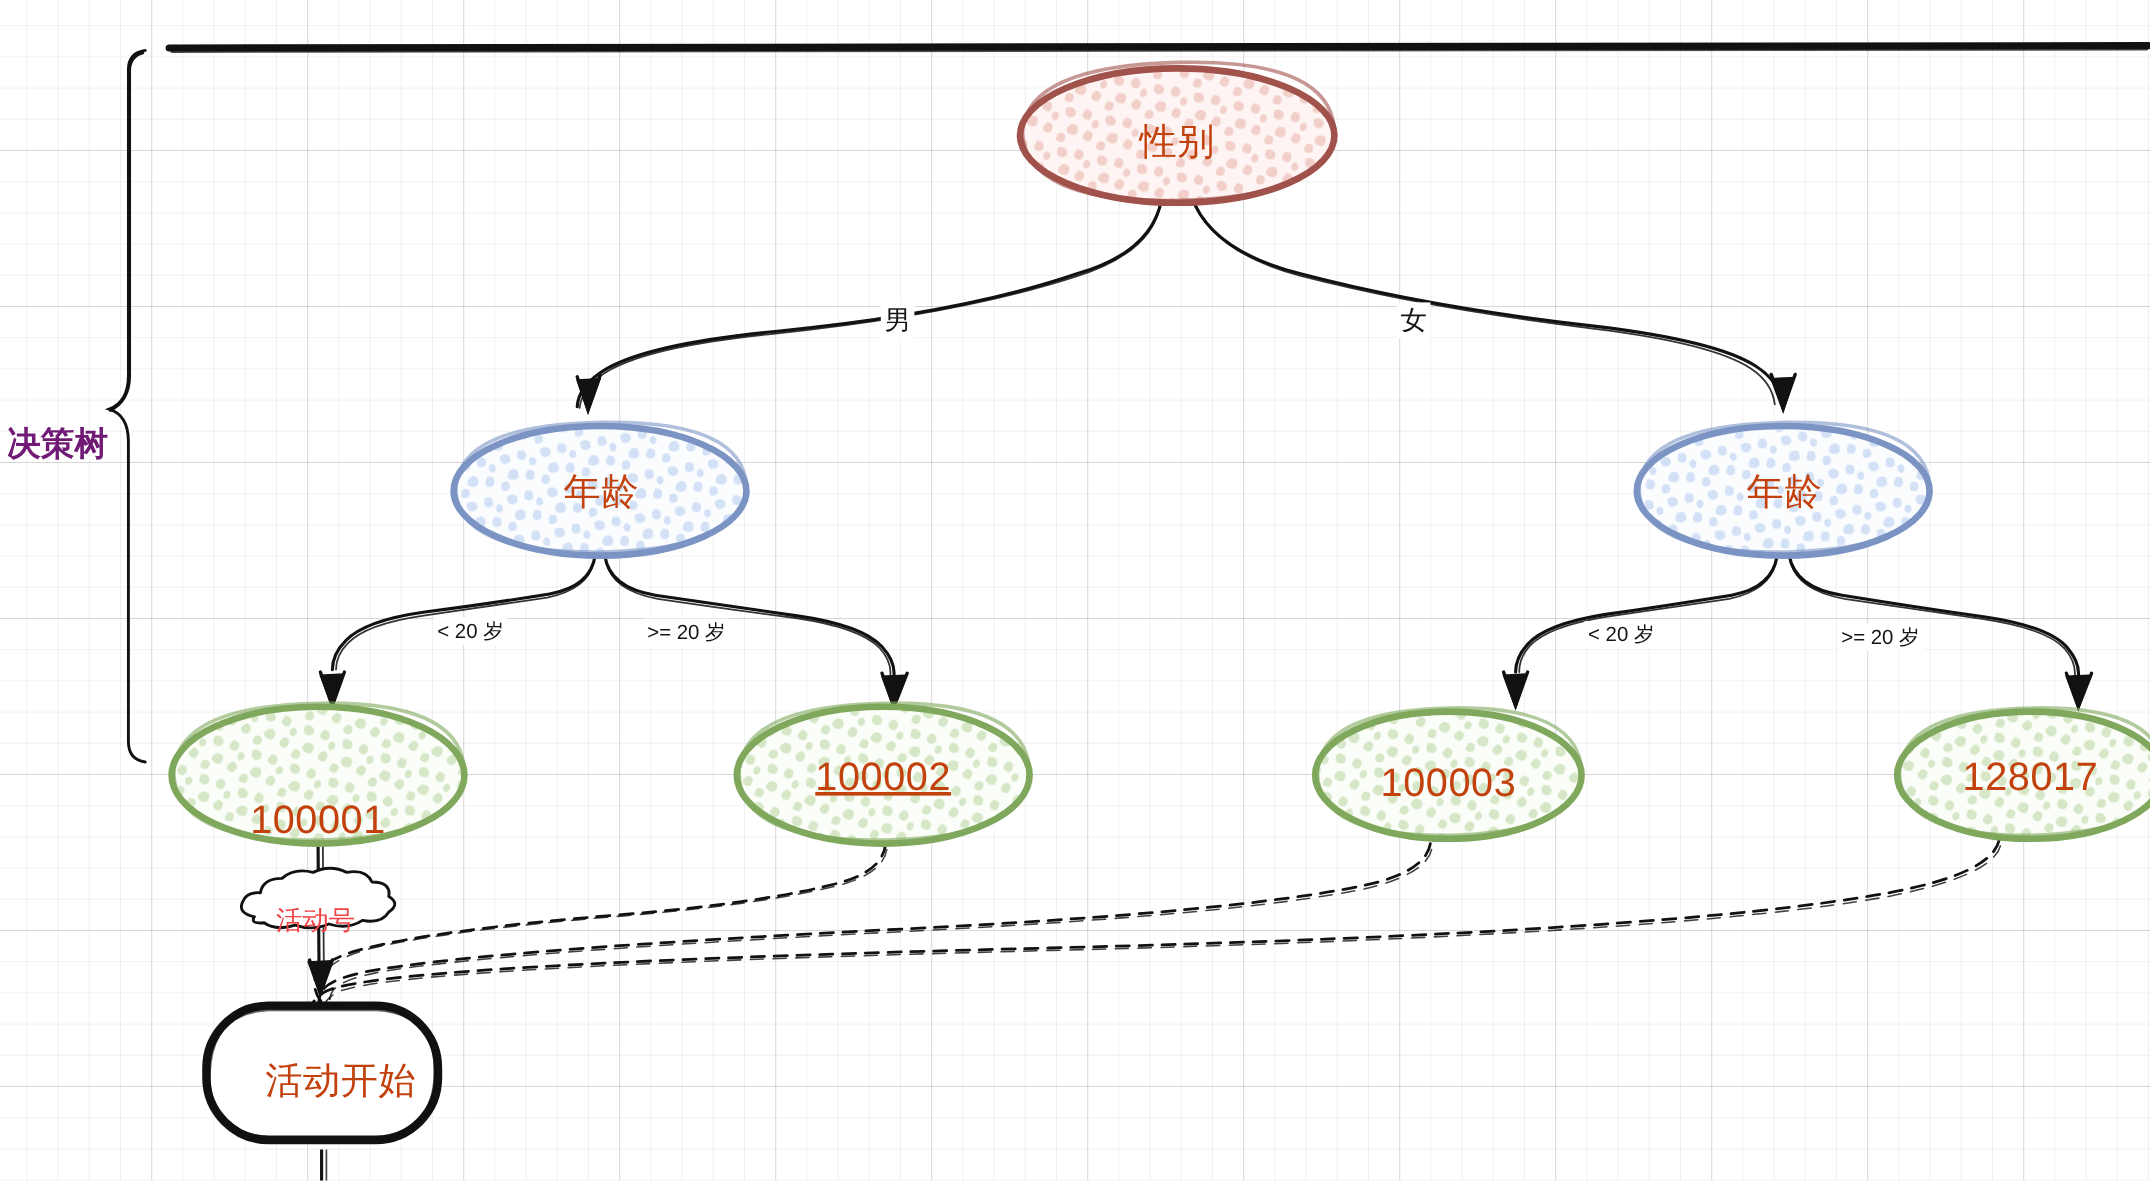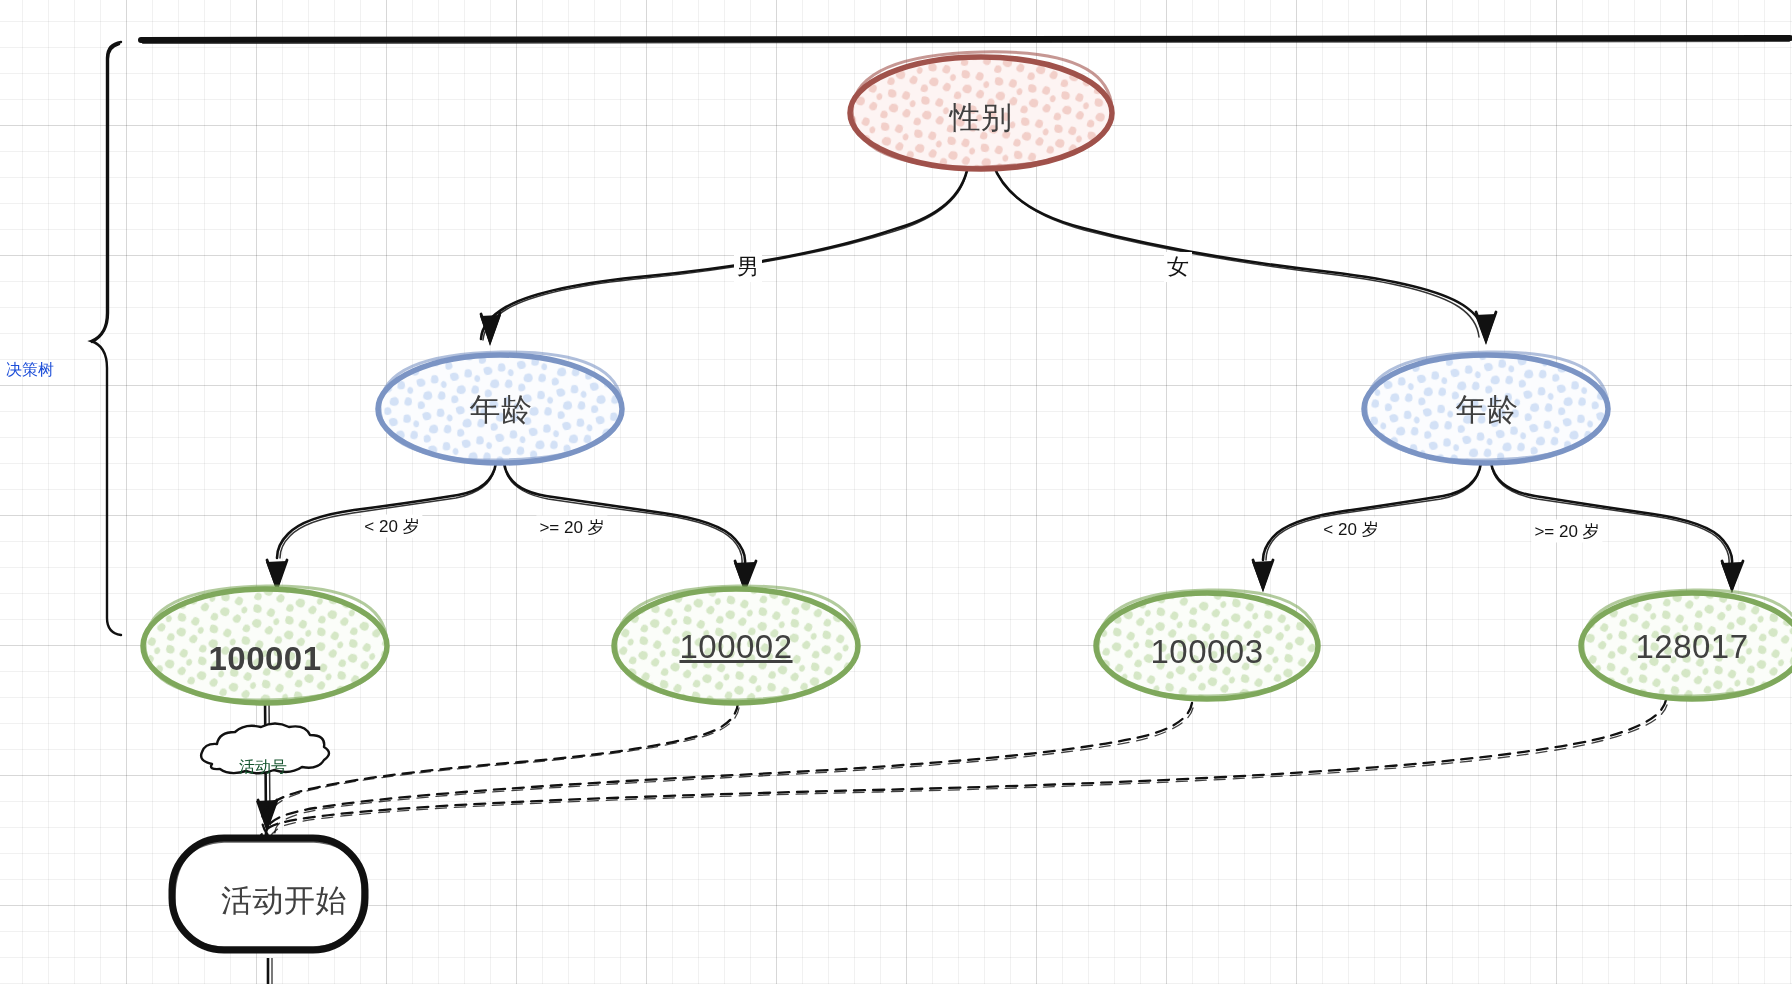--- a/index.html
+++ b/index.html
@@ -19,21 +19,21 @@
     background-size:26px 26px,26px 26px,130px 130px,130px 130px;
     background-position:-4px -5px,-4px -5px,-4px -5px,-4px -5px;
   }
   #canvas{position:absolute;inset:0;}
   svg.layer{position:absolute;left:0;top:0;width:1792px;height:984px;overflow:visible;}
 
   .nodeLabel{
     position:absolute;
     transform:translate(-50%,-50%);
     white-space:nowrap;
-    color:#404040;
+    color:#c2410c;
     font-weight:400;
     letter-spacing:0.5px;
     pointer-events:none;
   }
   .lbl-cn{font-size:31px;}
   .lbl-num{font-size:33px;}
   .lbl-start{font-size:31px;margin-left:16px;}
 
   .edgeLabel{
     position:absolute;
@@ -41,25 +41,25 @@
     white-space:nowrap;
     color:#141414;
     font-size:17px;
     background:#ffffff;
     padding:0 3px;
     pointer-events:none;
   }
   .edgeLabel.cn{font-size:22px;}
   .brace-label{
     position:absolute;transform:translate(0,-50%);
-    font-size:16px;color:#1d4ed8;white-space:nowrap;
+    font-size:28px;color:#701a75;white-space:nowrap;font-weight:bold;
   }
   .cloud-label{
     position:absolute;transform:translate(-50%,-50%);
-    font-size:16px;color:#14532d;white-space:nowrap;
+    font-size:22px;color:#ef4444;white-space:nowrap;
     pointer-events:none;
   }
 </style>
 </head>
 <body>
 
 <div id="grid-bg"></div>
 
 <div id="canvas">
 
@@ -220,21 +220,21 @@
   </svg>
 
   <div class="brace-label" style="left:6px;top:370px;">决策树</div>
 
   <div class="nodeLabel lbl-cn" style="left:981px;top:118px;">性别</div>
 
   <div class="nodeLabel lbl-cn" style="left:501px;top:410px;">年龄</div>
 
   <div class="nodeLabel lbl-cn" style="left:1487px;top:410px;">年龄</div>
 
-  <div class="nodeLabel lbl-num" style="left:265px;top:659px;font-weight:bold;">100001</div>
+  <div class="nodeLabel lbl-num" style="left:265px;top:683px;">100001</div>
 
   <div class="nodeLabel lbl-num" style="left:736px;top:647px;text-decoration:underline;">100002</div>
 
   <div class="nodeLabel lbl-num" style="left:1207px;top:652px;">100003</div>
 
   <div class="nodeLabel lbl-num" style="left:1692px;top:647px;">128017</div>
 
   <div class="nodeLabel lbl-start" style="left:268px;top:901px;">活动开始</div>
 
   <div class="edgeLabel cn" style="left:748px;top:267px;">男</div>

